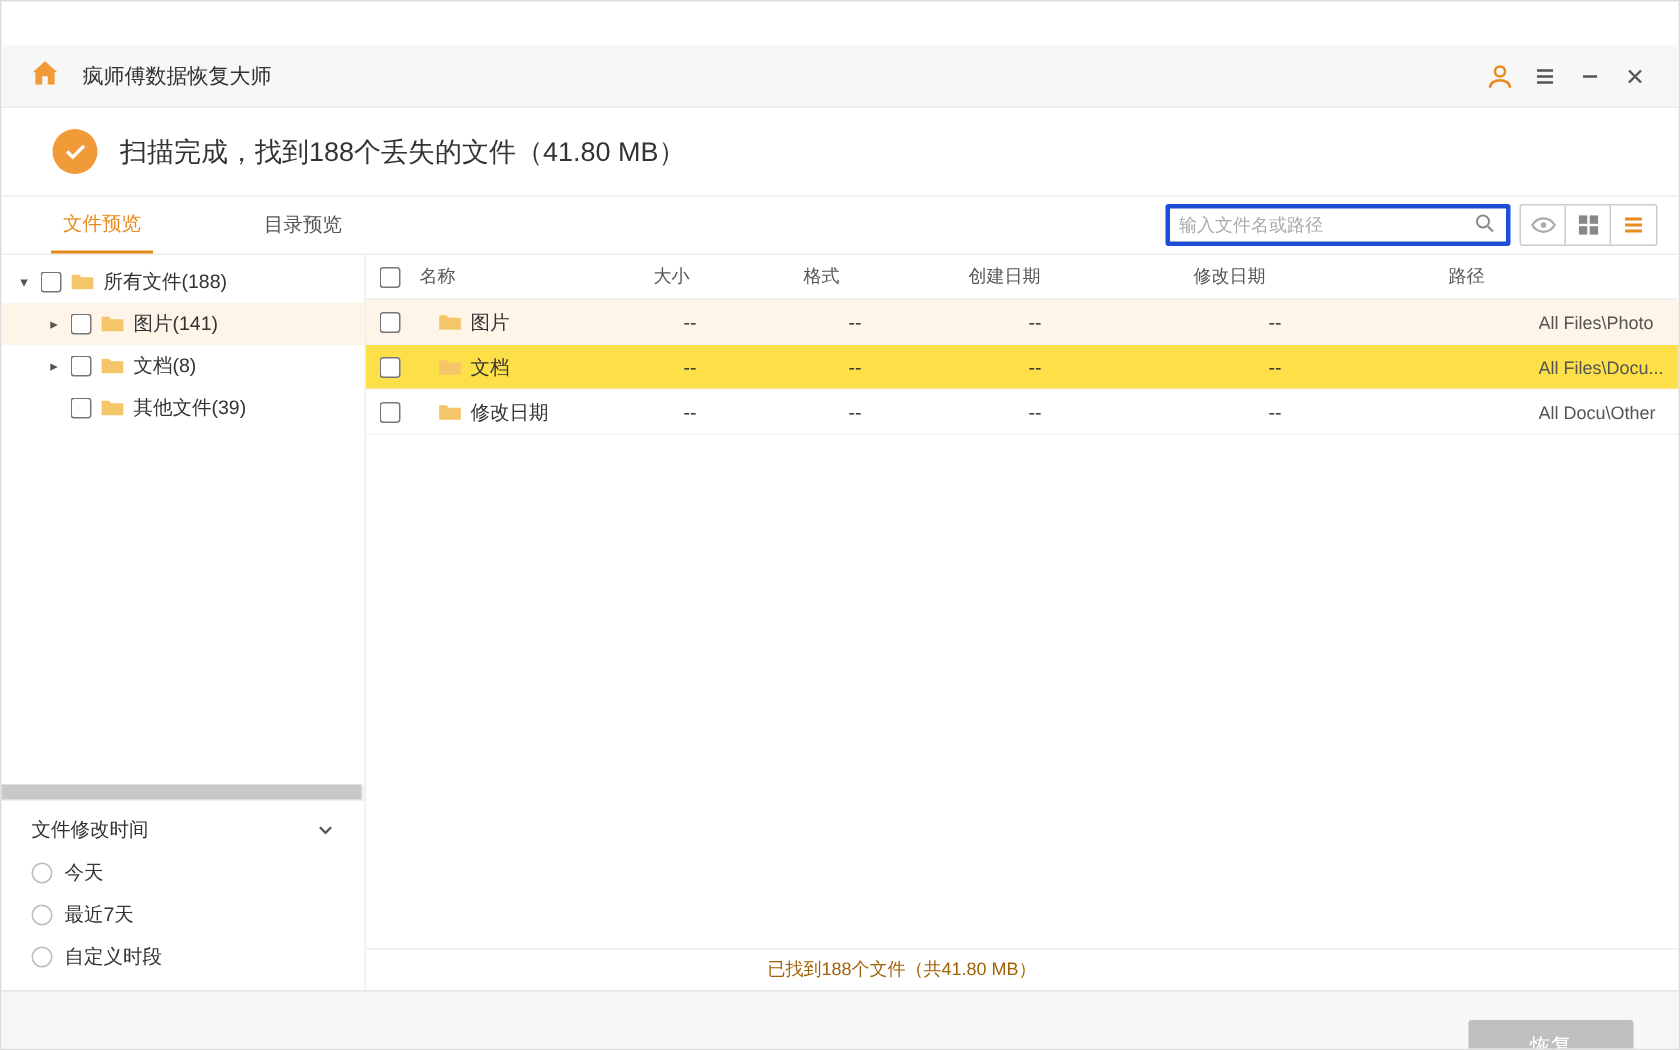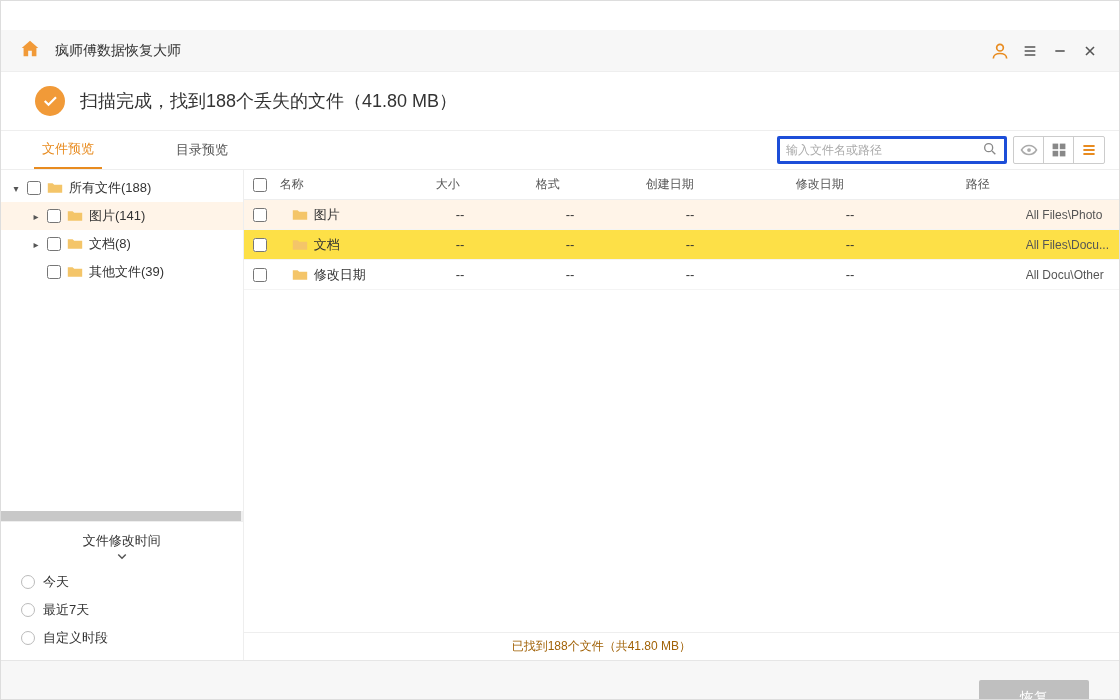--- a/index.html
+++ b/index.html
@@ -43,21 +43,21 @@
   .tree-row.sel { background: #fff4e8; }
   .tree-toggle { width: 14px; text-align: center; color: #555; cursor: pointer; font-size: 10px; }
   .tree-cb { margin: 0 4px; }
   .folder-ic { width: 16px; height: 14px; margin: 0 6px 0 2px; }
   .tree-label { font-size: 13px; color: #333; white-space: nowrap; }
   .indent-0 { padding-left: 8px; }
   .indent-1 { padding-left: 28px; }
   .sidebar-scroll { height: 10px; background: #f0f0f0; position: relative; }
   .sidebar-scroll-thumb { position: absolute; left: 0; top: 0; height: 100%; width: 240px; background: #c8c8c8; }
   .filterblock { border-top: 1px solid #eee; padding: 10px 20px 8px 20px; }
-  .filterhead { display: flex; align-items: center; justify-content: space-between; font-size: 13px; color: #333; cursor: pointer; padding-bottom: 6px; flex-direction: column; }
+  .filterhead { display: flex; align-items: center; justify-content: space-between; font-size: 13px; color: #333; cursor: pointer; padding-bottom: 6px; }
   .filterhead svg { width: 12px; height: 12px; }
   .radio-row { display: flex; align-items: center; gap: 8px; height: 28px; font-size: 13px; color: #333; cursor: pointer; }
   .radio-dot { width: 14px; height: 14px; border-radius: 50%; border: 1px solid #bbb; display: inline-flex; align-items: center; justify-content: center; }
   .radio-dot.checked { border-color: #e88b1f; }
   .radio-dot.checked::after { content: ""; width: 8px; height: 8px; background: #e88b1f; border-radius: 50%; }
   
   
   .main { flex: 1; display: flex; flex-direction: column; }
   .thead { height: 30px; display: flex; align-items: center; border-bottom: 1px solid #eee; background: #fff; font-size: 12px; color: #555; }
   .col-cb { width: 32px; display: flex; justify-content: center; }

